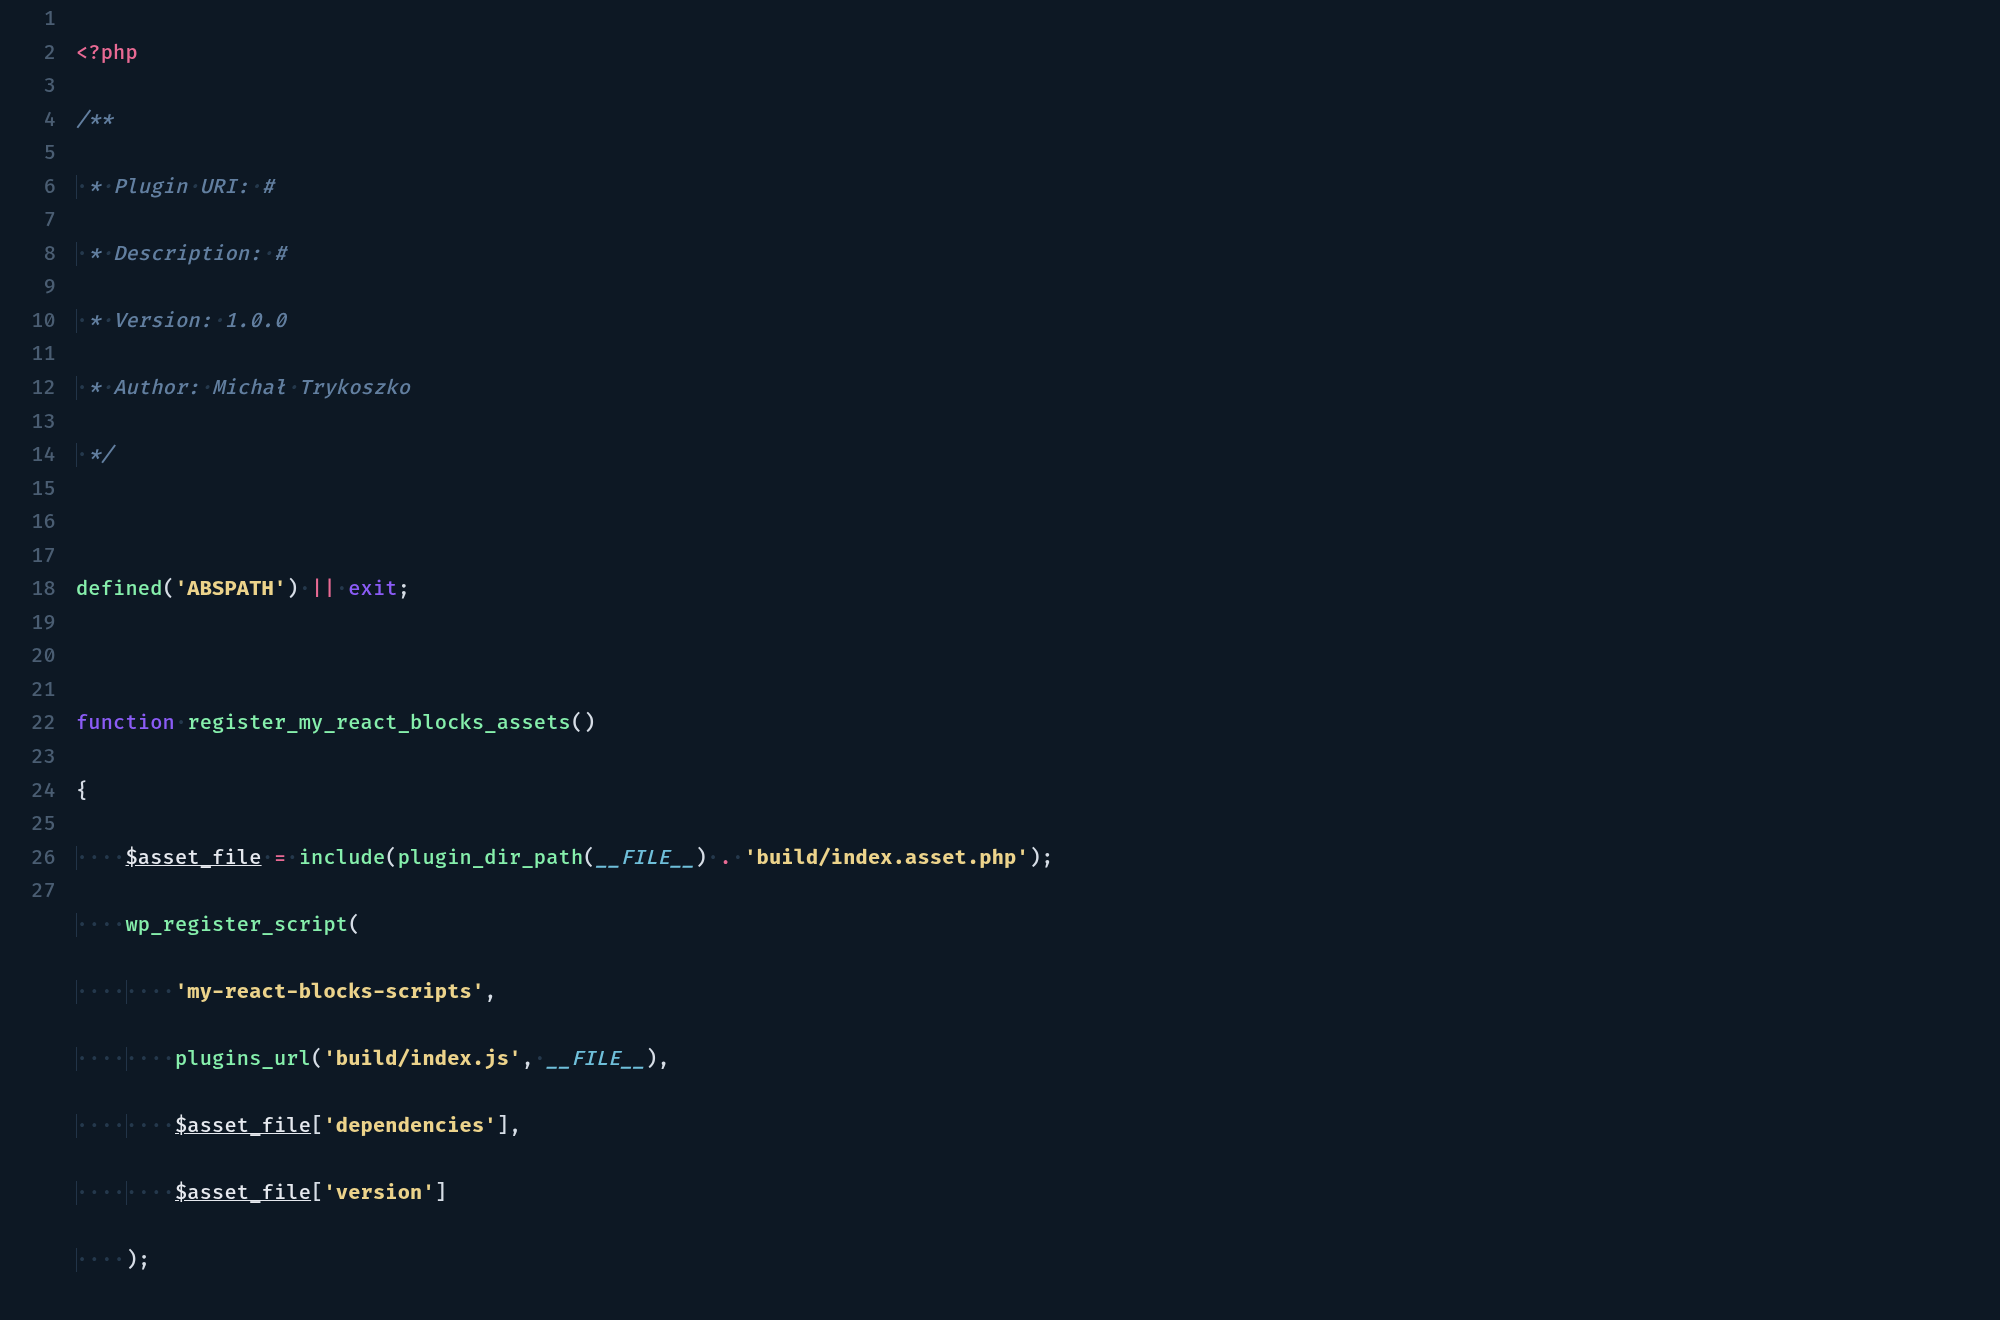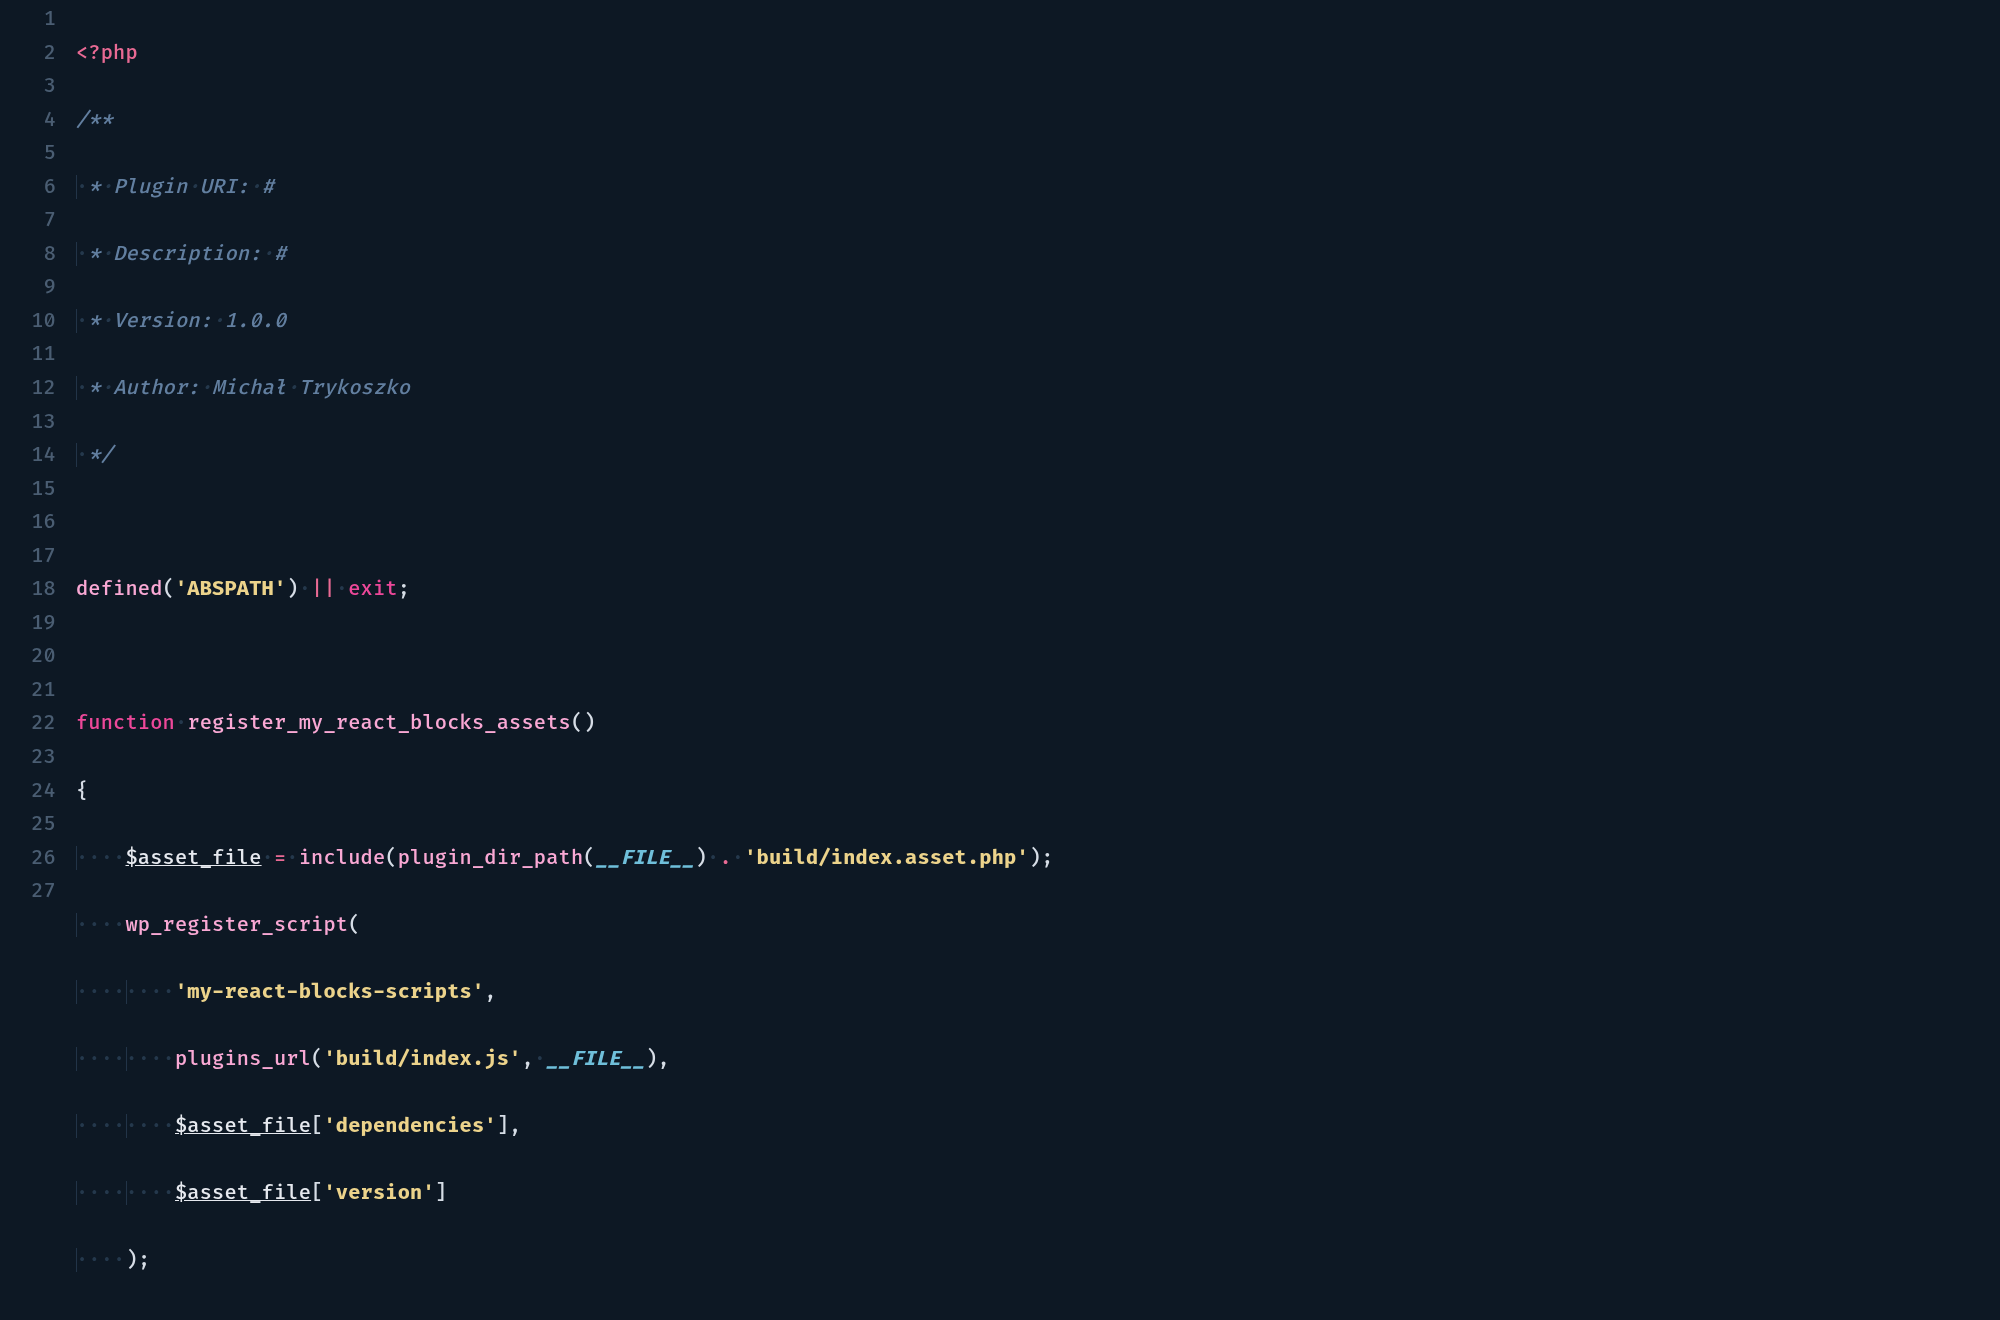--- a/index.html
+++ b/index.html
@@ -37,26 +37,26 @@
     color: #cdd6e0;
     position: relative;
   }
   .gutter div, .code .line {
     height: 33.55px;
   }
 
   .ws       { color: #24384c; }
   .tag      { color: #e96a94; text-align: right; }
   .comment  { color: #627fa0; font-style: italic; }
-  .func     { color: #f9a8d4; }
+  .func     { color: #86efac; }
   .str      { color: #ecd38b; font-weight: bold; }
-  .kw       { color: #ec4899; }
+  .kw       { color: #8b5cf6; }
   .punct    { color: #d6dde6; }
   .var      { color: #e6e9ef; text-decoration: underline; }
-  .const    { color: #6fbfda; font-style: italic; font-weight: bold; }
+  .const    { color: #6fbfda; font-style: italic; }
   .op       { color: #e96a94; }
 
   .guide {
     position: relative;
   }
   .guide::before {
     content: "";
     position: absolute;
     left: 0;
     top: 0;

